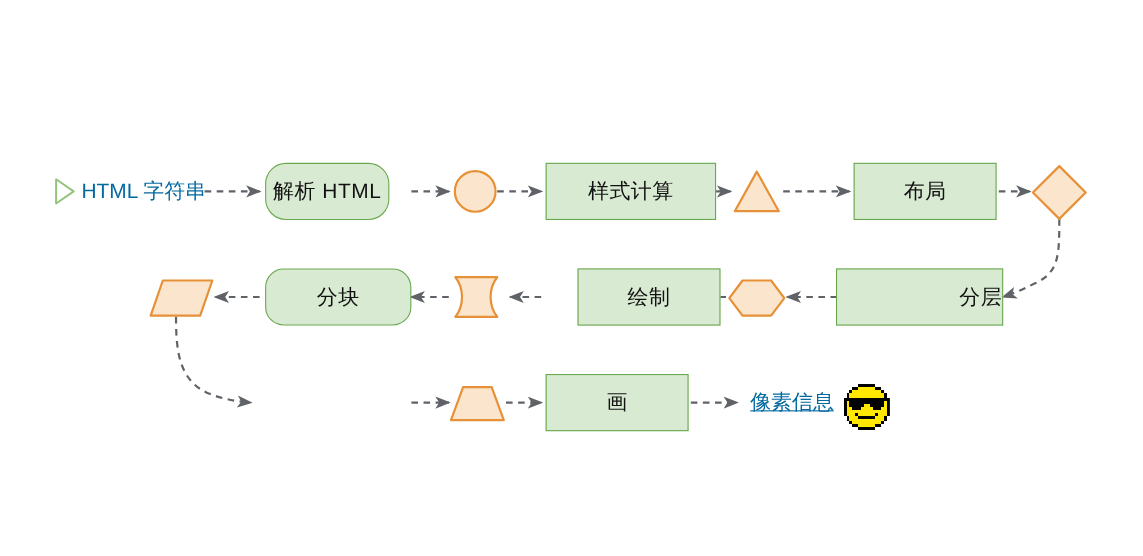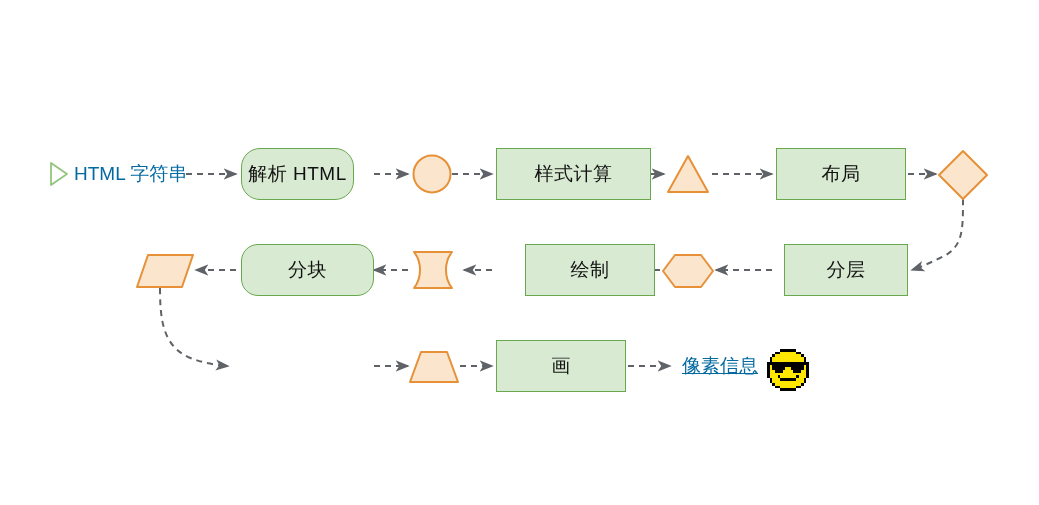--- a/index.html
+++ b/index.html
@@ -153,21 +153,21 @@
   <div class="node proc" style="left:496px; top:244px; width:130px; height:52px;margin-left:29px;">
     <span class="node-label">绘制</span>
   </div>
 
   <div class="shape-svg" style="left:660px; top:252px;">
     <svg width="56" height="38" viewBox="0 0 56 38">
       <path d="M15,3 L41,3 L53,19 L41,35 L15,35 L3,19 Z" fill="#fce5cd" stroke="#e69138" stroke-width="2" stroke-linejoin="round"></path>
     </svg>
   </div>
 
-  <div class="node proc" style="left:784px; top:244px; width:124px; height:52px;">
+  <div class="node proc" style="left:760px; top:244px; width:152px; height:52px;justify-content:flex-end;">
     <span class="node-label">分层</span>
   </div>
 
 
   <div class="shape-svg" style="left:406px; top:348px;">
     <svg width="56" height="38" viewBox="0 0 56 38">
       <path d="M15,4 L41,4 L52,34 L4,34 Z" fill="#fce5cd" stroke="#e69138" stroke-width="2" stroke-linejoin="round"></path>
     </svg>
   </div>
 

